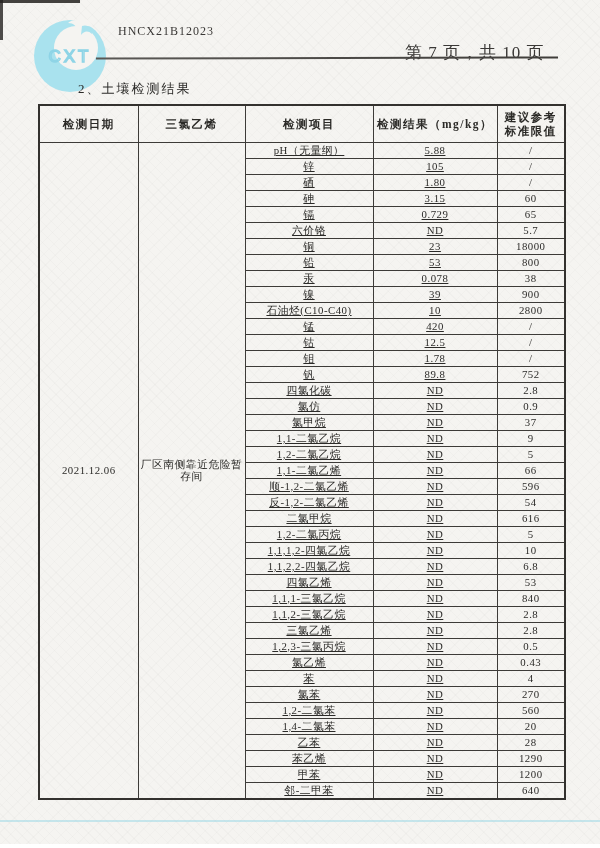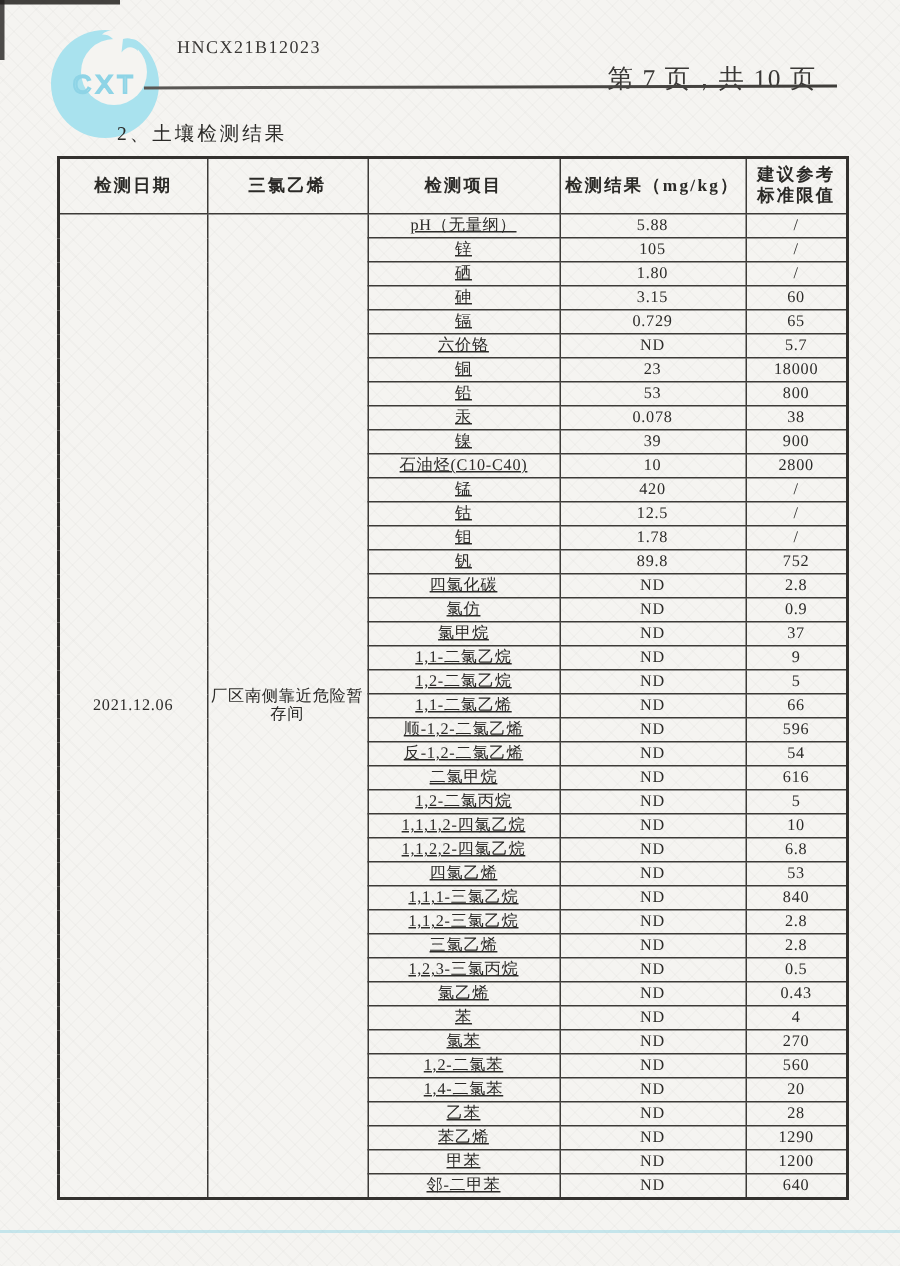--- a/index.html
+++ b/index.html
@@ -62,21 +62,21 @@
   table.results tbody td{
     height:15px;
     font-size:10.8px;
     line-height:1.05;
     color:#2c2b29;
     letter-spacing:0.5px;
   }
   td.cell-date{font-size:11.5px;letter-spacing:0.6px;margin-left:45px;}
   td.cell-location{font-size:11px;letter-spacing:2px;line-height:1.5;padding:0 6px;}
   td.cell-item{letter-spacing:1px;text-decoration:underline;}
-  td.cell-result{font-size:11px;}
+  td.cell-result{font-size:11px;text-decoration:underline;}
   td.cell-limit{font-size:11px;}
   col.c-date{width:99px;}
   col.c-loc{width:107px;}
   col.c-item{width:128px;}
   col.c-res{width:124px;}
   col.c-lim{width:68px;}
 </style>
 </head>
 <body>
 

